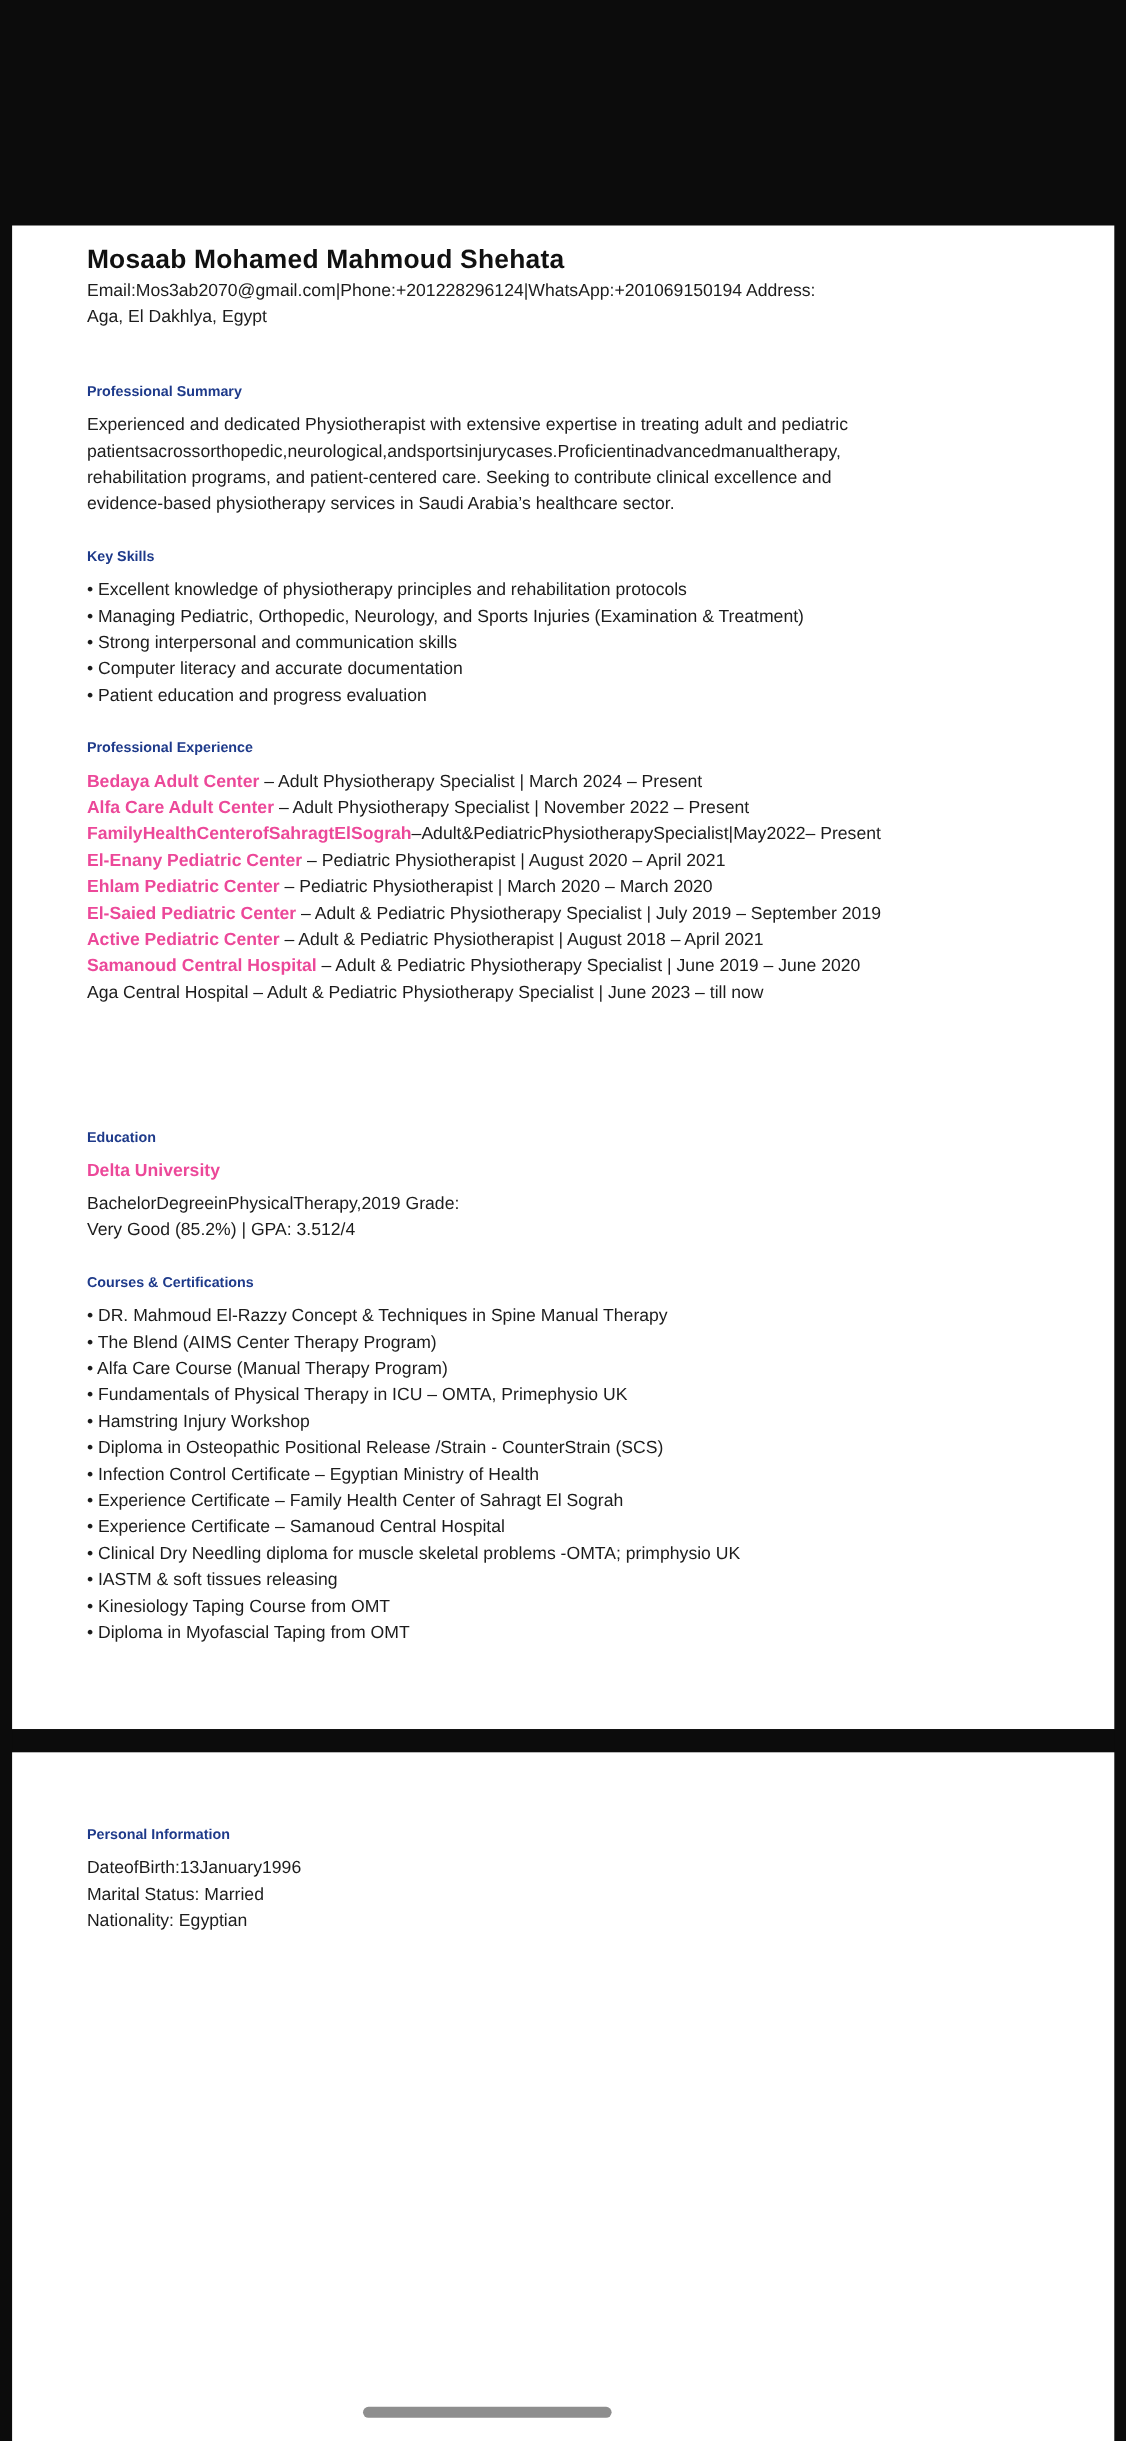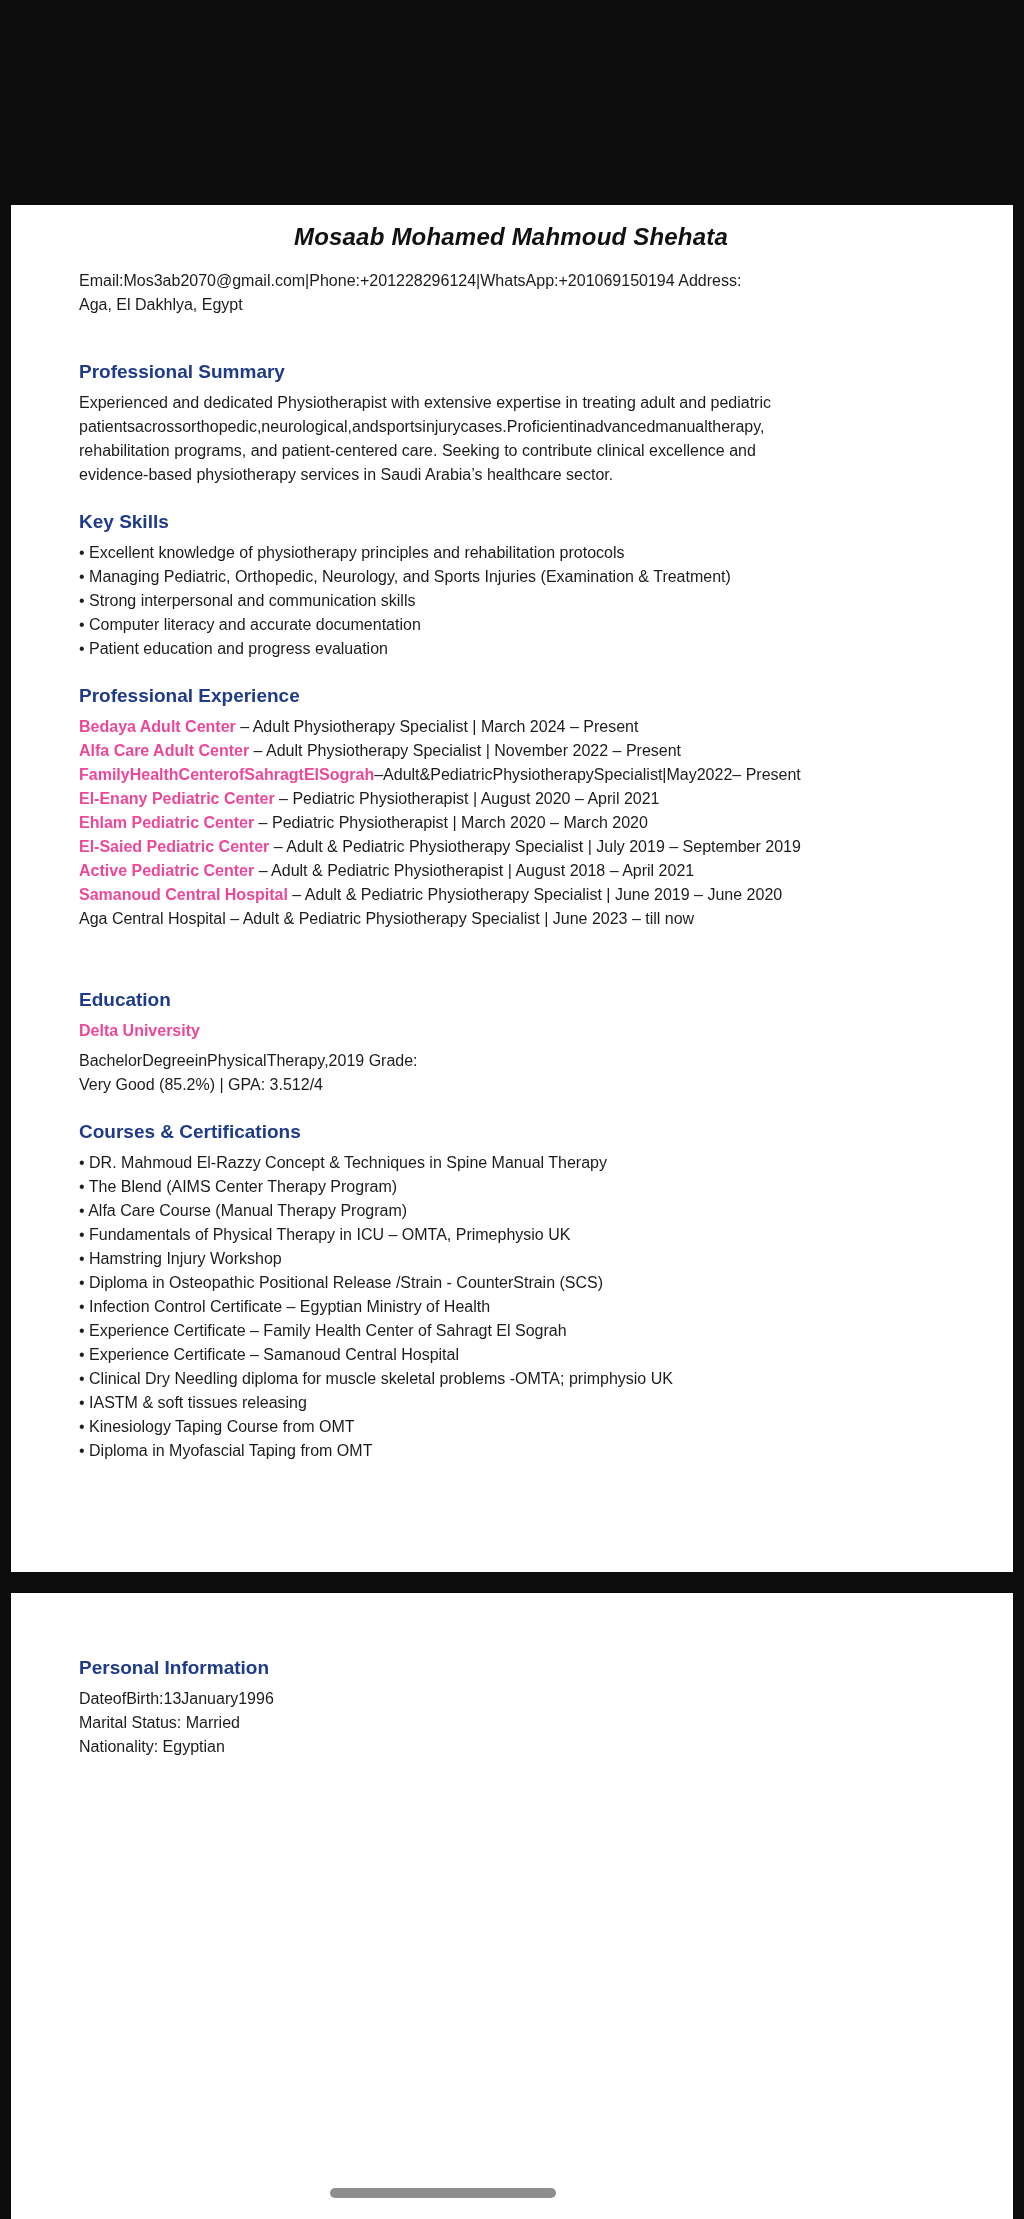--- a/index.html
+++ b/index.html
@@ -22,39 +22,37 @@
     overflow: hidden;
   }
   .page-1 { height: 1367px; padding: 18px 70px 0 68px; }
   .page-gap { height: 21px; background: #0c0c0c; }
   .page-2 { height: 788px; padding: 64px 70px 0 68px; }
 
   .doc-title {
     font-size: 24px;
     line-height: 28px;
     font-weight: bold;
-    text-align: center;
     color: #111111;
-    margin-bottom: 18px;
+    margin-bottom: 2px;
     letter-spacing: 0.2px;
-    font-style: italic;
   }
   .line, .para { font-size: 16px; line-height: 24px; }
   .para { white-space: pre-line; }
   .contact { white-space: pre-line; }
 
   .section-heading {
     color: #1e3a8a;
-    font-size: 19px;
+    font-size: 13px;
     line-height: 22px;
     font-weight: bold;
     margin: 24px 0 8px 0;
   }
   .section-heading.mt-first { margin-top: 44px; }
-  .section-heading.mt-xl { margin-top: 58px; }
+  .section-heading.mt-xl { margin-top: 108px; }
   .section-heading.mt-none { margin-top: 0; }
 
   .exp-line strong, .uni { font-weight: bold; color: #ec4899; }
   .uni { display: block; font-size: 16px; line-height: 24px; margin-bottom: 0; }
   .edu-block .para { margin-top: 6px; }
 
   .home-indicator {
     position: absolute;
     left: 330px;
     top: 2188px;

